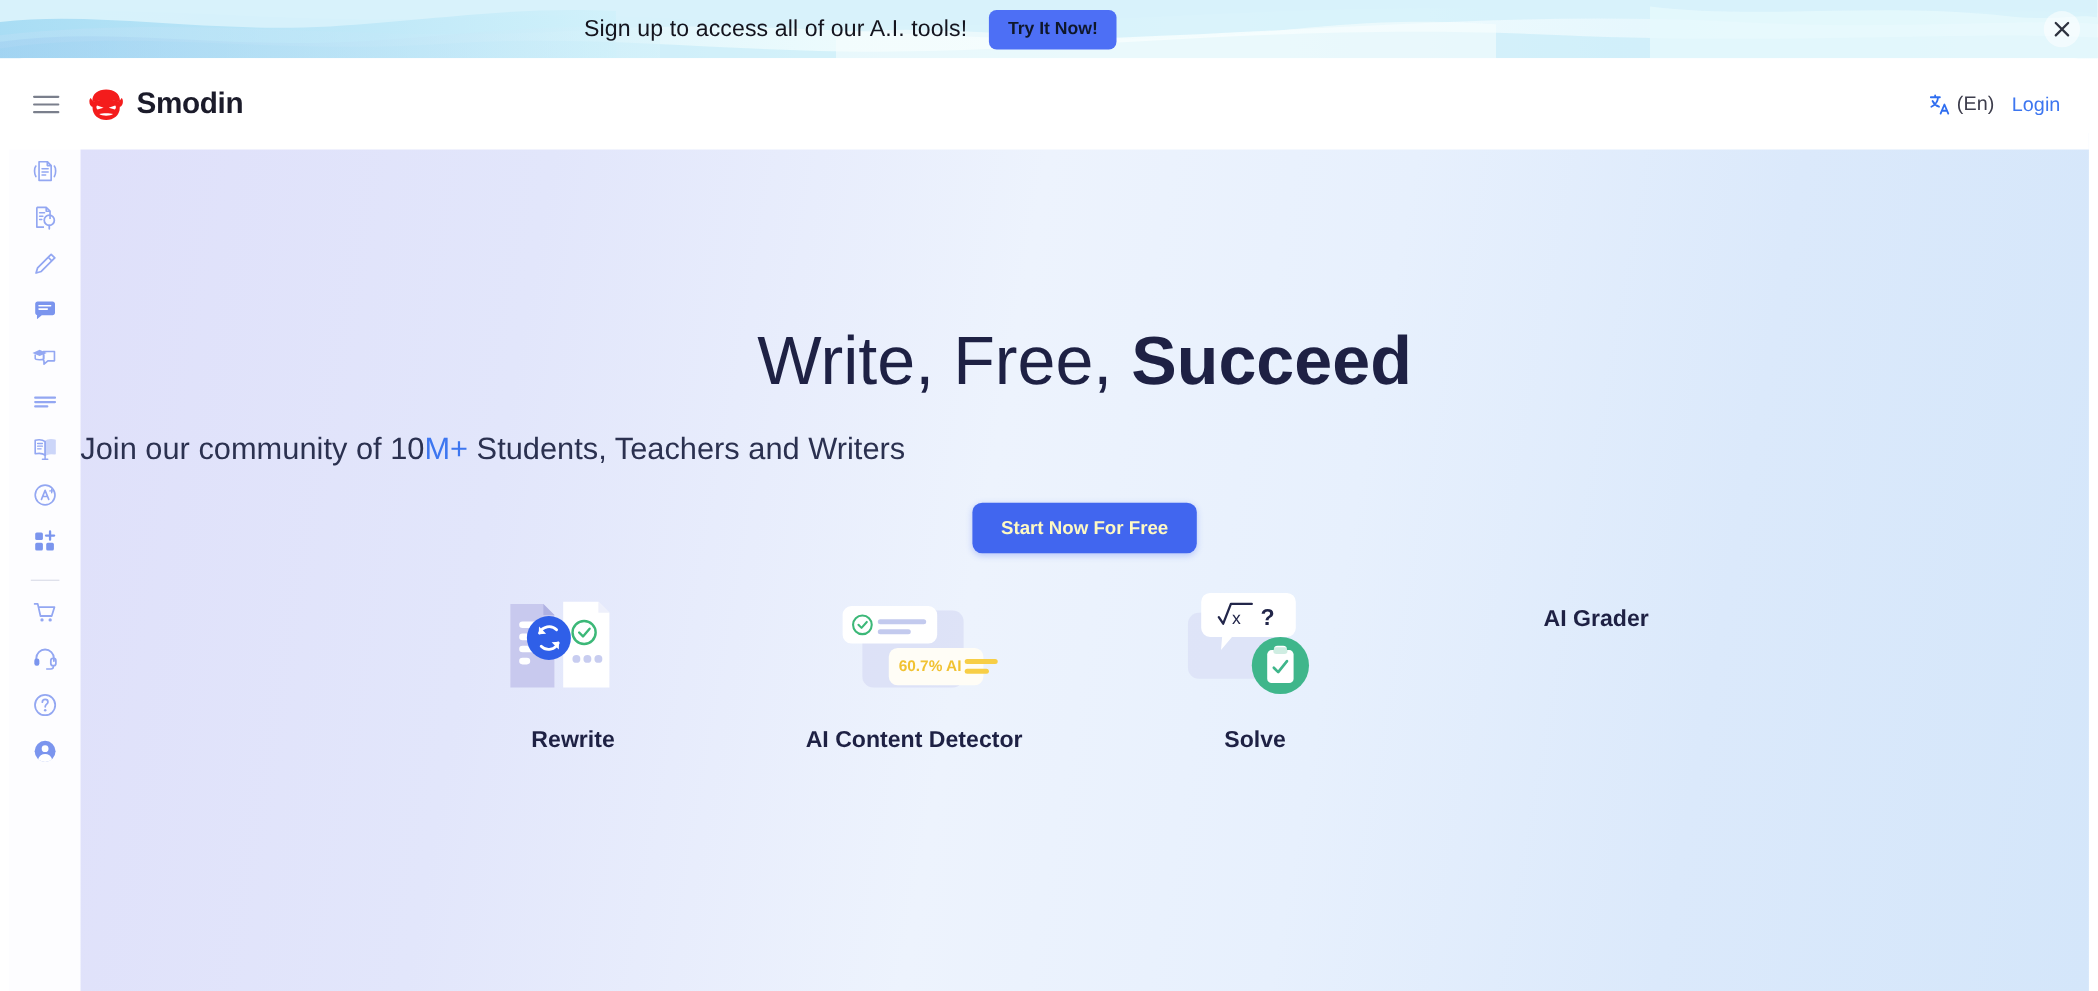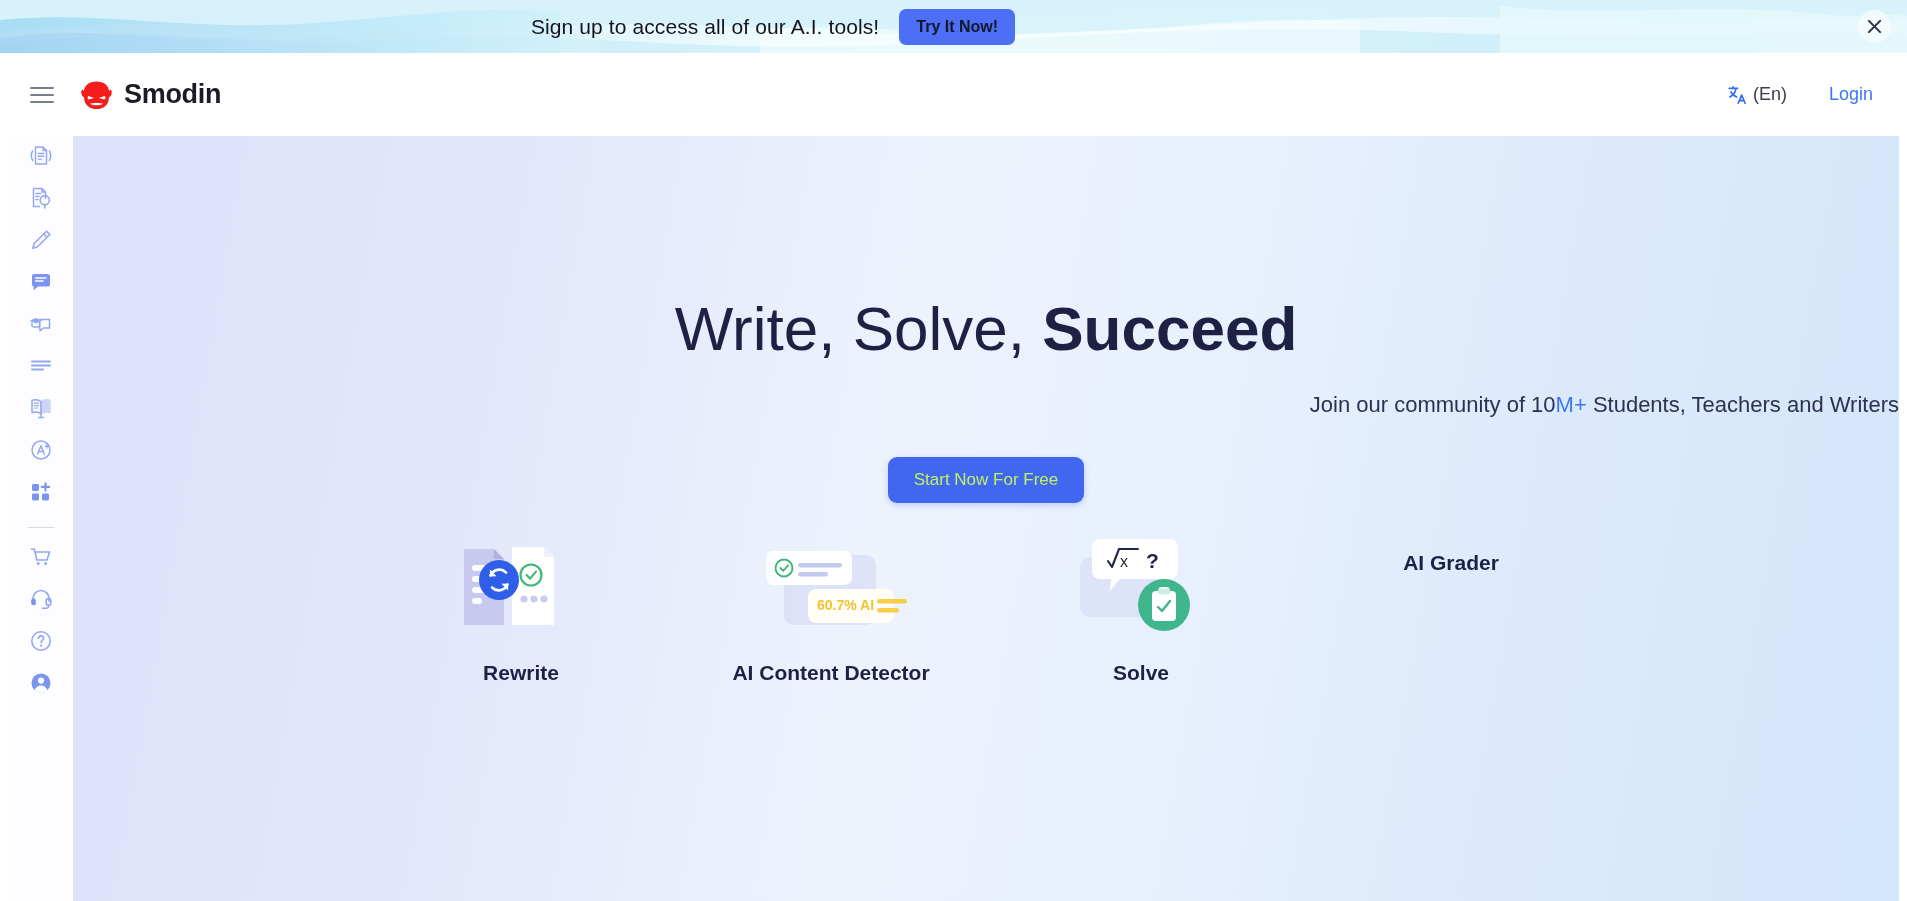--- a/index.html
+++ b/index.html
@@ -50,21 +50,21 @@
     padding: 0 26px 0 22px;
     z-index: 6;
   }
   #hamburger { width: 28px; height: 28px; display:flex; flex-direction:column; justify-content:center; gap:5px; cursor:pointer; }
   #hamburger span { display:block; height:2px; background:#7a7f8c; border-radius:2px; }
   #hamburger span:nth-child(1){ width:24px; }
   #hamburger span:nth-child(2){ width:24px; }
   #hamburger span:nth-child(3){ width:24px; }
   #brand { display:flex; align-items:center; gap:11px; margin-left: 22px; cursor:pointer; }
   #brand-name { font-size: 27px; font-weight: bold; color:#1b1b2a; letter-spacing:-0.3px; }
-  #topbar-right { margin-left:auto; display:flex; align-items:flex-start; gap:42px; }
+  #topbar-right { margin-left:auto; display:flex; align-items:flex-end; gap:16px; }
   #lang-switcher { display:flex; align-items:center; gap:4px; cursor:pointer; font-size:18px; color:#3d3d4c; }
   #login-link { font-size:18px; color:#3d76f0; cursor:pointer; }
 
   
   #left-rail {
     position: absolute; left: 8px; top: 121px;
     width: 65px; height: 780px;
     background: #fdfdff;
     border-radius: 0 14px 0 0;
     z-index: 5;
@@ -89,28 +89,28 @@
     z-index: 4;
   }
   #hero-title {
     position:absolute; left:0; right:0; top: 177px;
     text-align:center; font-size: 62px; color:#1e2144; line-height:1;
   }
   #hero-title .thin { font-weight: normal; }
   #hero-title .thick { font-weight: bold; }
   #hero-sub {
     position:absolute; left:0; right:0; top: 271px;
-    text-align:right; font-size: 22px; color:#2b3150;
+    text-align:left; font-size: 28px; color:#2b3150;
   }
   #hero-sub .hl { color:#3d76f0; }
   #hero-cta-wrap { position:absolute; left:0; right:0; top: 336px; display:flex; justify-content:center; }
   #hero-cta {
-    background:#4166ef; color:#bef264; border:none;
+    background:#4166ef; color:#fef9c3; border:none;
     font-family:"Liberation Sans", sans-serif;
-    font-size:17px; font-weight:normal;
+    font-size:17px; font-weight:bold;
     padding: 13px 26px; border-radius: 9px; cursor:pointer;
     box-shadow: 0 2px 6px rgba(65,102,239,0.28);
   }
 
   
   #features {
     position:absolute; left:0; right:0; top: 412px;
     display:flex; justify-content:center; align-items:flex-start; gap: 120px;
   }
   .feature { width: 190px; display:flex; flex-direction:column; align-items:center; cursor:pointer; }
@@ -296,21 +296,21 @@
       <circle cx="13" cy="13" r="9.5" fill="#7b95ee"></circle>
       <circle cx="13" cy="10.6" r="3.1" fill="#ffffff"></circle>
       <path d="M6.6 20.2 C7.6 16.9 10.1 15.4 13 15.4 C15.9 15.4 18.4 16.9 19.4 20.2 A9.5 9.5 0 0 1 6.6 20.2 Z" fill="#ffffff"></path>
     </svg>
   </div>
 </div>
 
 <div id="main">
 
   <h1 id="hero-title">
-    <span class="thin">Write, Solve, </span><span class="thick">Succeed</span>
+    <span class="thin">Write, Free, </span><span class="thick">Succeed</span>
   </h1>
 
   <p id="hero-sub">
     <span>Join our community of 10</span><span class="hl">M+</span><span> Students, Teachers and Writers</span>
   </p>
 
   <div id="hero-cta-wrap">
     <button id="hero-cta">Start Now For Free</button>
   </div>
 

